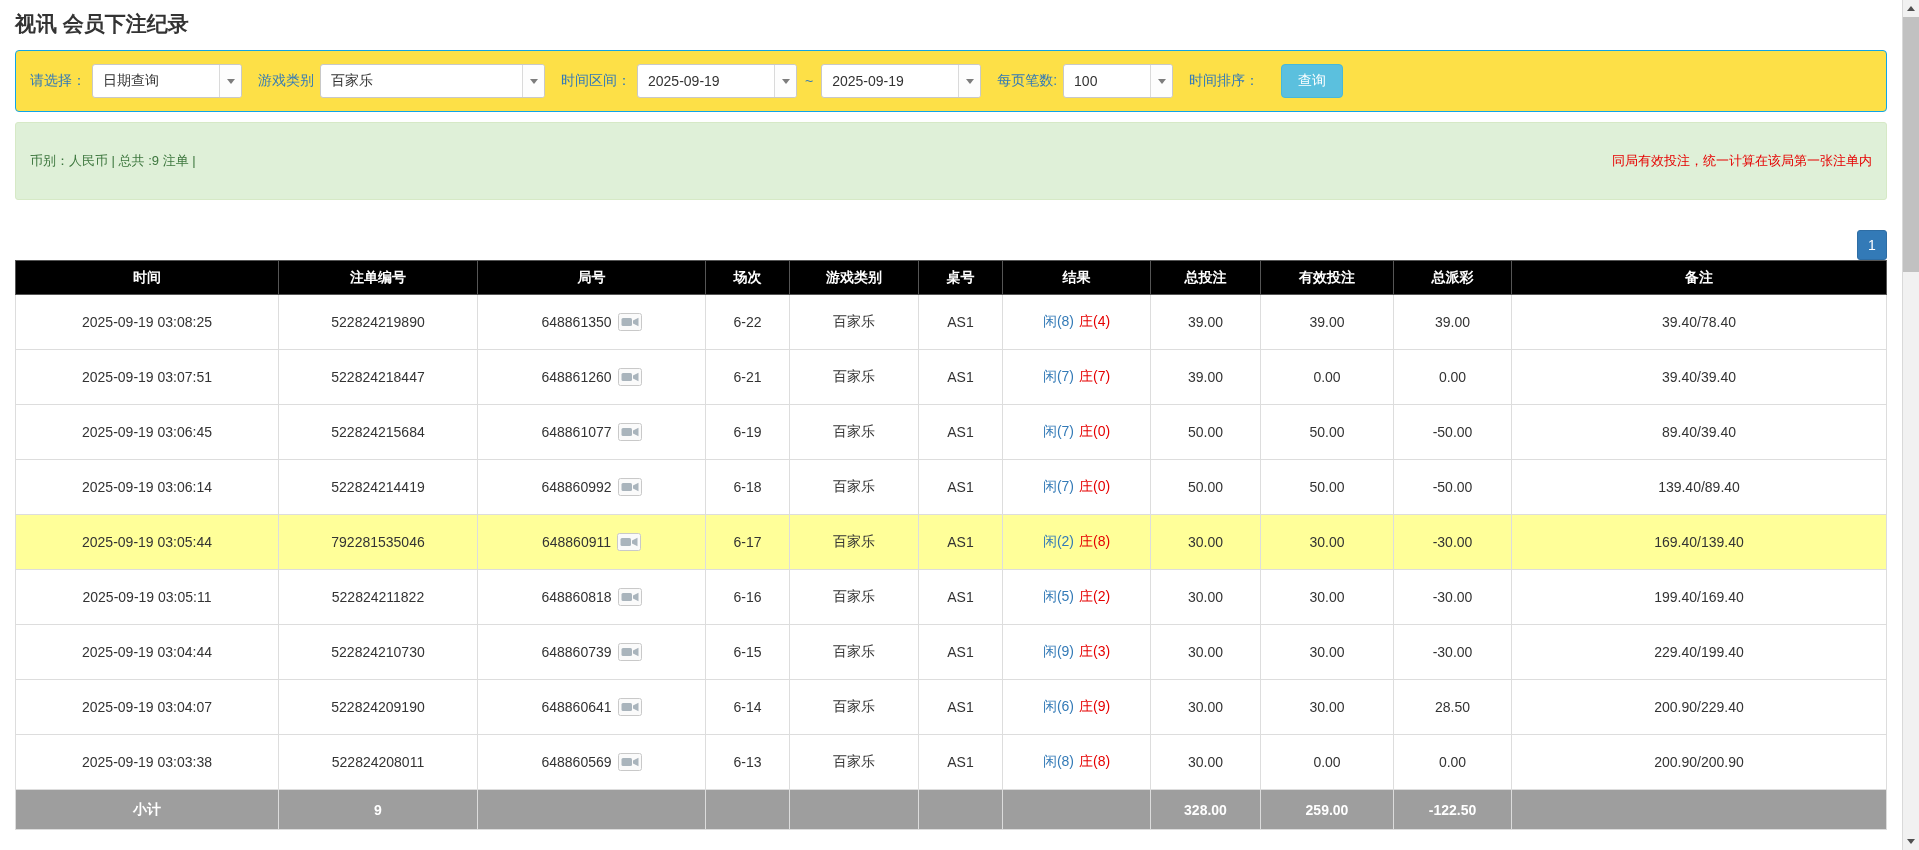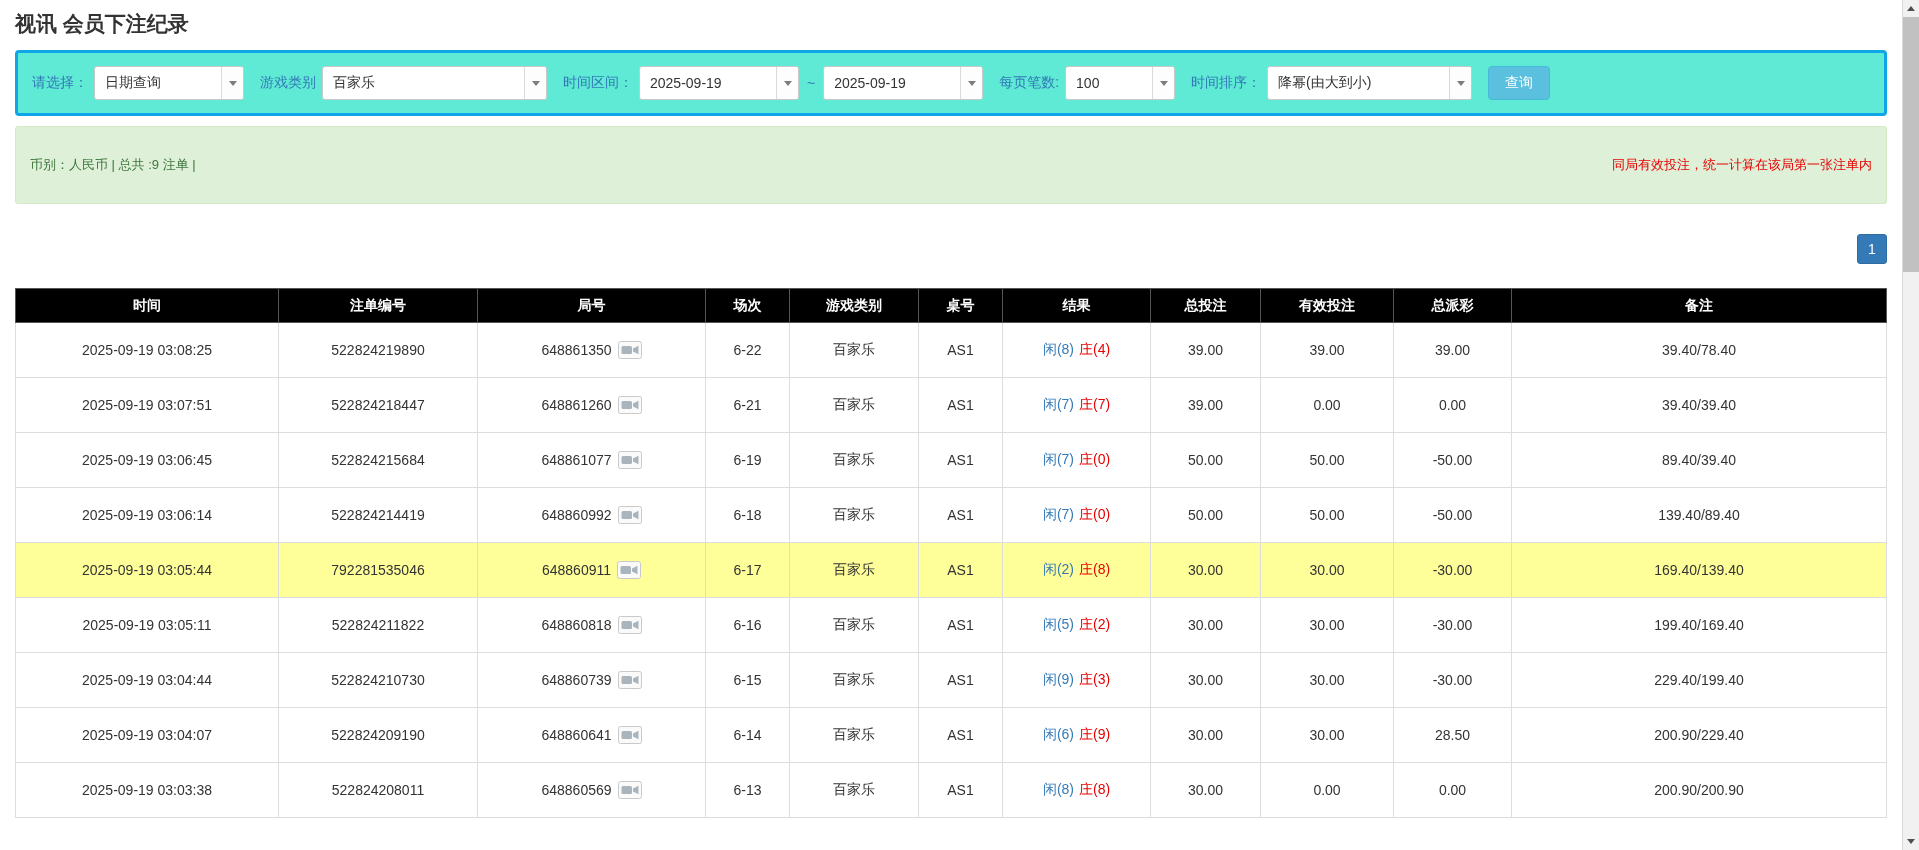--- a/index.html
+++ b/index.html
@@ -8,21 +8,21 @@
     background: #fff;
     font-family: "Liberation Sans", "DejaVu Sans", sans-serif;
   }
   .page { position: absolute; top: 0; left: 0; width: 1902px; padding: 8px 15px 0 15px; }
 
   .title { font-size: 21px; font-weight: 700; color: #333; margin: 2px 0 12px 0; }
 
   
   .filter-bar {
     display: flex; align-items: center;
-    background: #5eead4; border: 3px solid #0ea5e9; border-radius: 4px;
+    background: #fde047; border: 1px solid #0ea5e9; border-radius: 4px;
     padding: 13px 12px; width: 100%;
   }
   .flabel { color: #337ab7; font-size: 14px; margin: 0 6px 0 16px; white-space: nowrap; }
   .flabel.first { margin-left: 2px; }
   .combo {
     display: flex; align-items: stretch; height: 34px;
     background: #fff; border: 1px solid #c8c8c8; border-radius: 3px; overflow: hidden;
     cursor: pointer;
   }
   .combo-value { flex: 1; display: flex; align-items: center; padding: 0 10px; font-size: 14px; color: #333; white-space: nowrap; overflow: hidden; }
@@ -47,21 +47,21 @@
 
   
   .pagination { margin-top: 30px; display: flex; justify-content: flex-end; }
   .page-btn {
     min-width: 30px; height: 30px; display: inline-flex; align-items: center; justify-content: center;
     background: #337ab7; border: 1px solid #2e6da4; border-radius: 3px;
     color: #fff; font-size: 14px; cursor: pointer;
   }
 
   
-  table.records { width: 100%; border-collapse: collapse; table-layout: fixed; margin-top: 24px; }
+  table.records { width: 100%; border-collapse: collapse; table-layout: fixed; margin-top: 0; }
   .records thead th {
     background: #000; color: #fff; font-size: 14px; font-weight: bold;
     height: 34px; border: 1px solid #555; text-align: center; overflow: hidden;
   }
   .records tbody td {
     background: #fff; color: #333; font-size: 14px;
     height: 55px; border: 1px solid #ddd; text-align: center; vertical-align: middle; overflow: hidden;
   }
   .records tr.highlight td { background: #ffff99; }
   .records tfoot td {
@@ -124,26 +124,20 @@
 
     <span class="flabel">每页笔数:</span>
     <div class="combo w-d">
       <span class="combo-value">100</span>
       <span class="combo-arrow">
           <i class="caret-down"></i>
         </span>
     </div>
 
     <span class="flabel">时间排序：</span>
-    <div class="combo w-e">
-      <span class="combo-value">降幂(由大到小)</span>
-      <span class="combo-arrow">
-          <i class="caret-down"></i>
-        </span>
-    </div>
 
     <button class="search-btn">查询</button>
   </div>
 
   <div class="summary-bar">
     <span class="summary-left">币别：人民币 | 总共 :9 注单 |</span>
     <span class="summary-right">同局有效投注，统一计算在该局第一张注单内</span>
   </div>
 
   <div class="pagination">
@@ -409,20 +403,33 @@
     <td>
       <span class="player">闲(8)</span><span class="banker">庄(8)</span>
     </td>
     <td class="blue-val">30.00</td>
     <td>0.00</td>
     <td>0.00</td>
     <td>200.90/200.90</td>
   </tr>
       </tbody>
     <tfoot>
+      <tr>
+        <td>小计</td>
+        <td>9</td>
+        <td></td>
+        <td></td>
+        <td></td>
+        <td></td>
+        <td></td>
+        <td>328.00</td>
+        <td>259.00</td>
+        <td class="neg">-122.50</td>
+        <td></td>
+      </tr>
     </tfoot>
   </table>
 
 </div>
 
 <div class="scrollbar">
   <div class="sb-arrow sb-up">
       <i class="tri-up"></i>
     </div>
   <div class="sb-thumb"></div>

